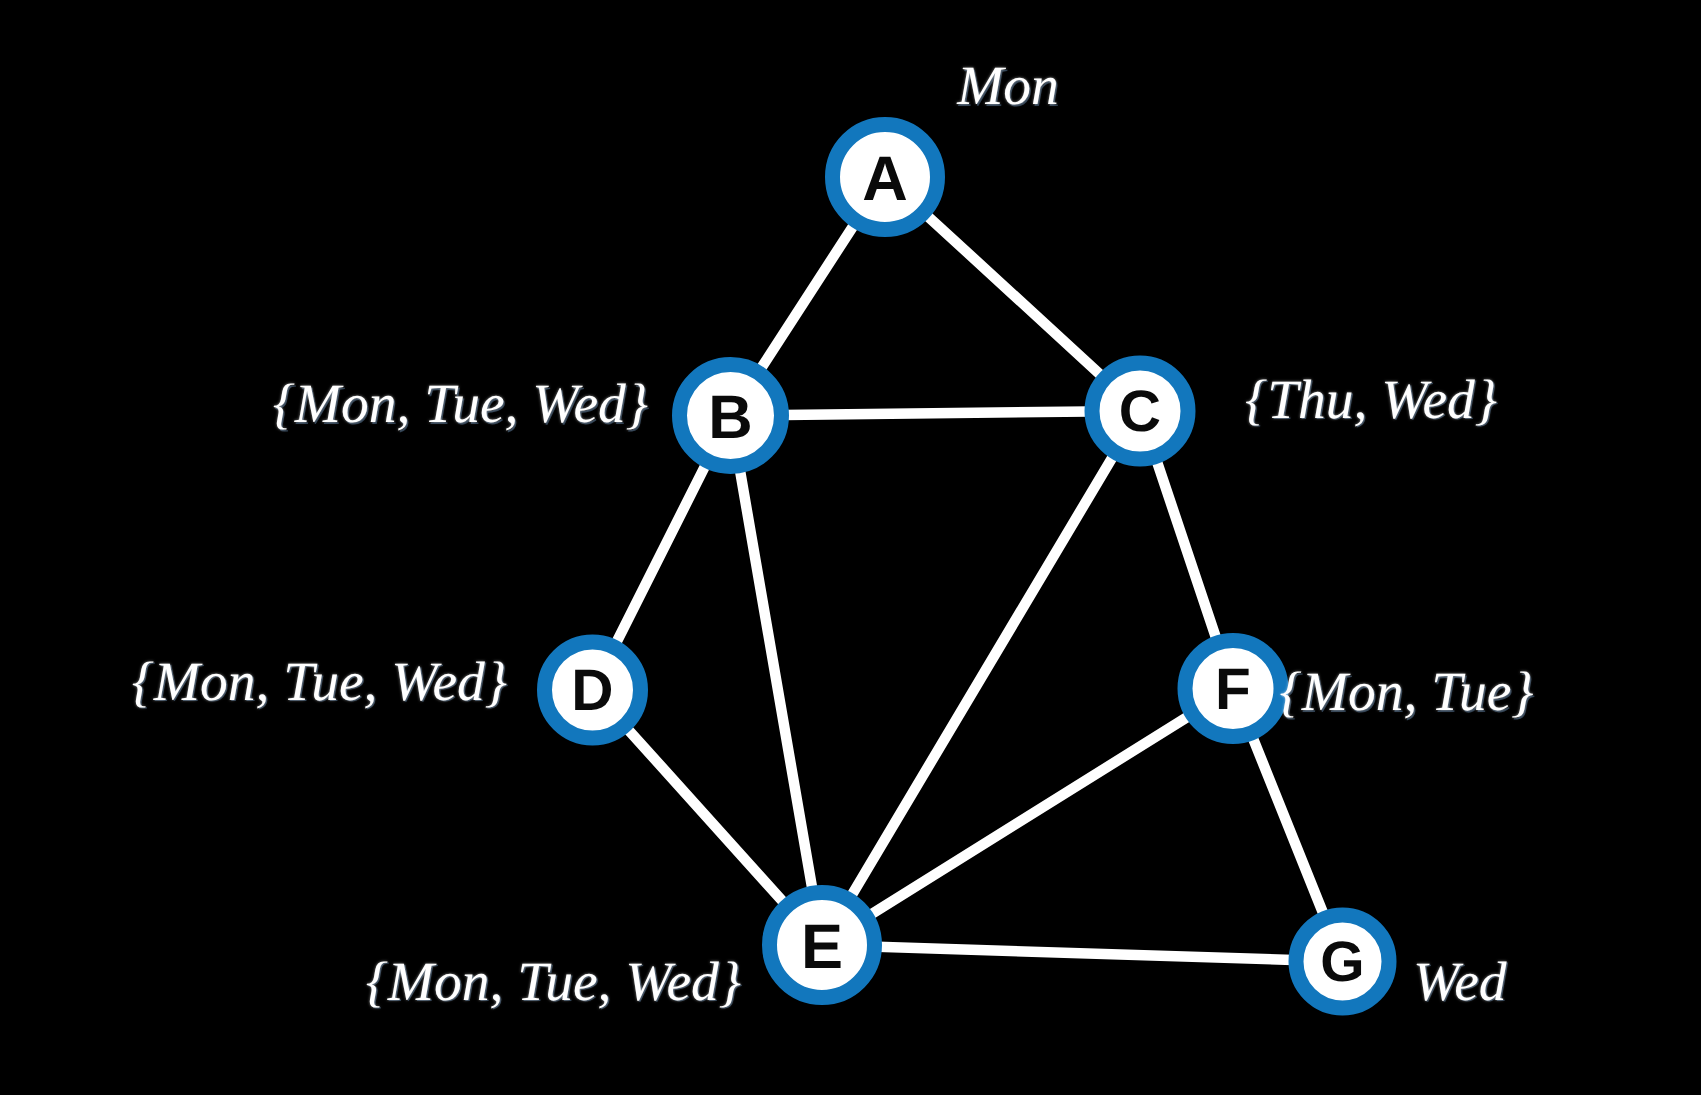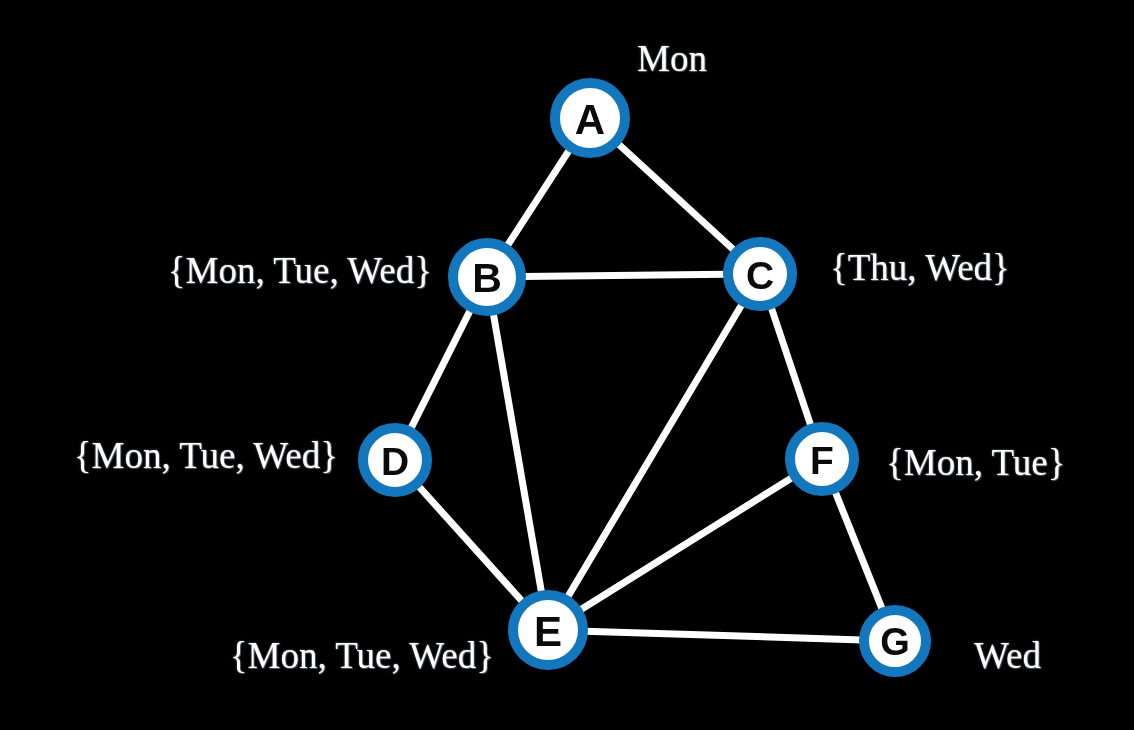--- a/index.html
+++ b/index.html
@@ -39,20 +39,21 @@
     font-family: "Liberation Sans", sans-serif;
     font-weight: bold;
     text-anchor: middle;
     dominant-baseline: central;
     paint-order: stroke;
   }
   .domain-label {
     position: absolute;
     color: #ffffff;
     font-family: "Liberation Serif", serif;
+    font-style: italic;
     font-size: 37px;
     line-height: 1;
     white-space: nowrap;
     text-shadow: 0 0 2px rgba(255,255,255,0.55),
                  1px 1px 0 rgba(120,170,220,0.35);
     user-select: none;
   }
   .domain-label.align-right {
     transform: translate(-100%, -50%);
   }
@@ -112,18 +113,18 @@
           <text class="node-letter" x="895" y="642" font-size="38">G</text>
         </g>
       </g>
   </svg>
 
   <div id="labels-layer">
       <div class="domain-label align-center" style="left: 672px; top: 58px; color: rgb(255, 255, 255);">Mon</div>
       <div class="domain-label align-right" style="left: 432px; top: 270px; color: rgb(255, 255, 255);">{Mon, Tue, Wed}</div>
       <div class="domain-label align-left" style="left: 830px; top: 267px; color: rgb(255, 255, 255);">{Thu, Wed}</div>
       <div class="domain-label align-right" style="left: 338px; top: 455px; color: rgb(255, 255, 255);">{Mon, Tue, Wed}</div>
-      <div class="domain-label align-left" style="left: 886px; top: 462px; color: rgb(255, 255, 255);">{Mon, Tue}</div>
+      <div class="domain-label align-left" style="left: 853px; top: 462px; color: rgb(255, 255, 255);">{Mon, Tue}</div>
       <div class="domain-label align-right" style="left: 494px; top: 655px; color: rgb(255, 255, 255);">{Mon, Tue, Wed}</div>
-      <div class="domain-label align-left" style="left: 974px; top: 655px; color: rgb(255, 255, 255);">Wed</div>
+      <div class="domain-label align-left" style="left: 942px; top: 655px; color: rgb(255, 255, 255);">Wed</div>
     </div>
 
 </div>
 
 </body></html>

